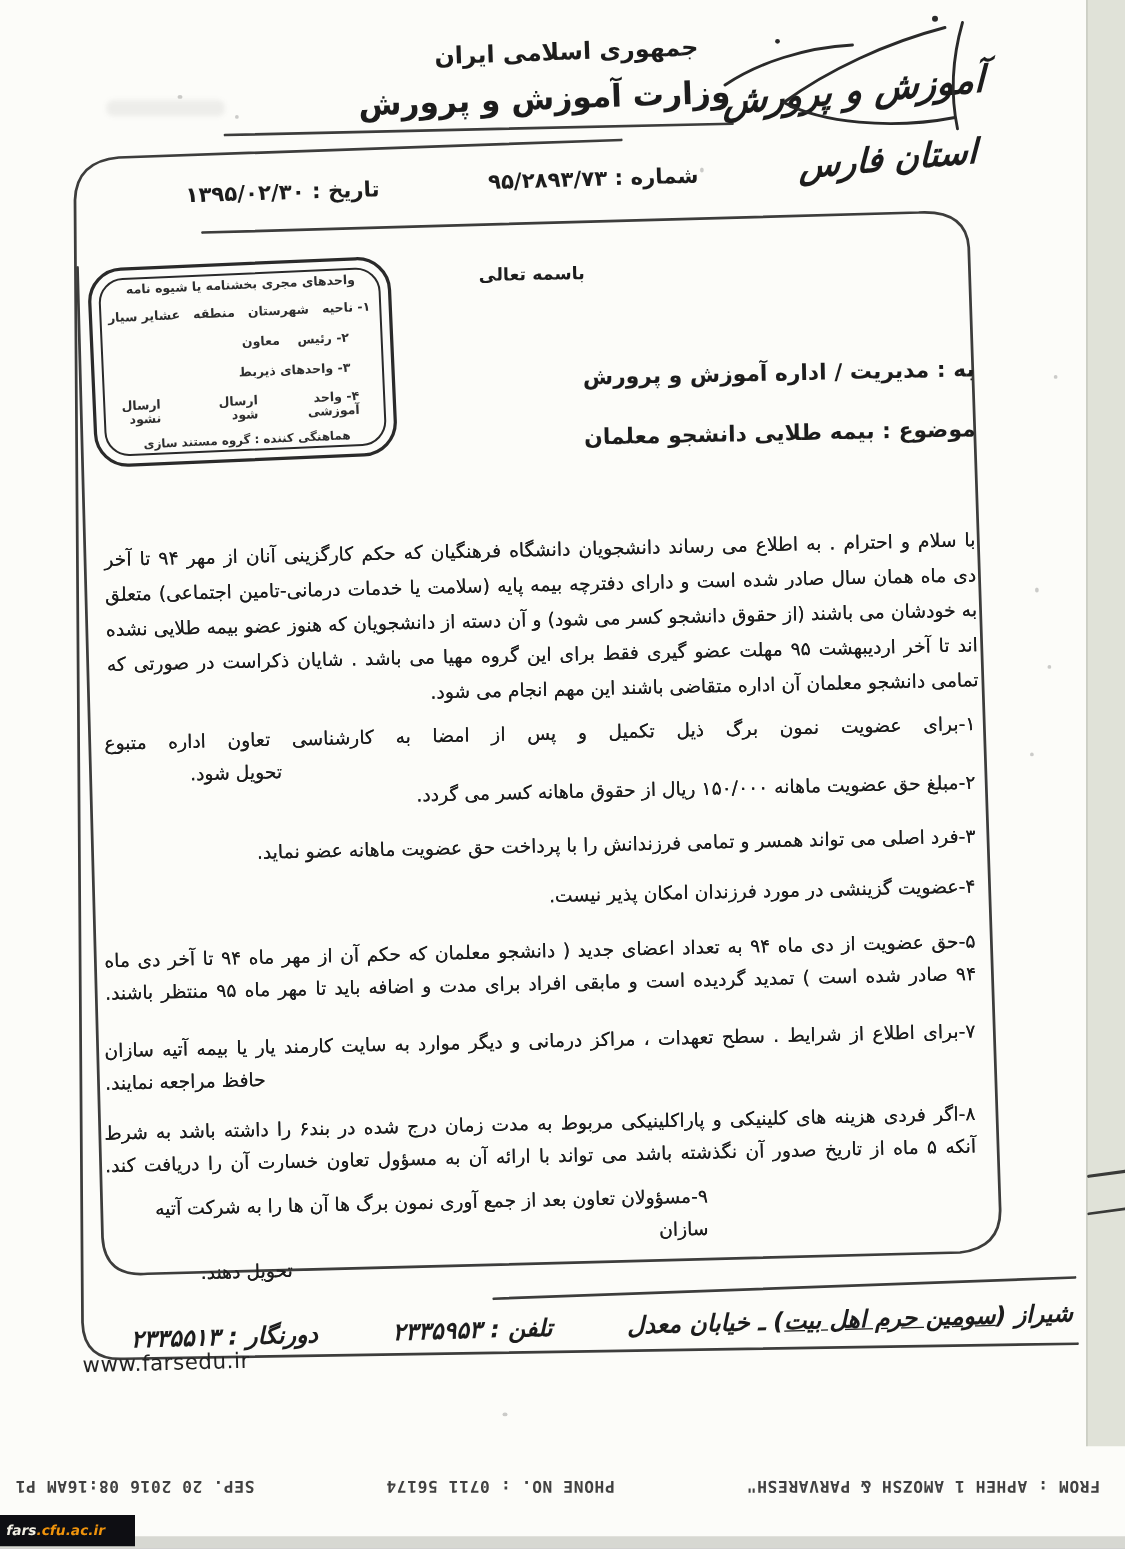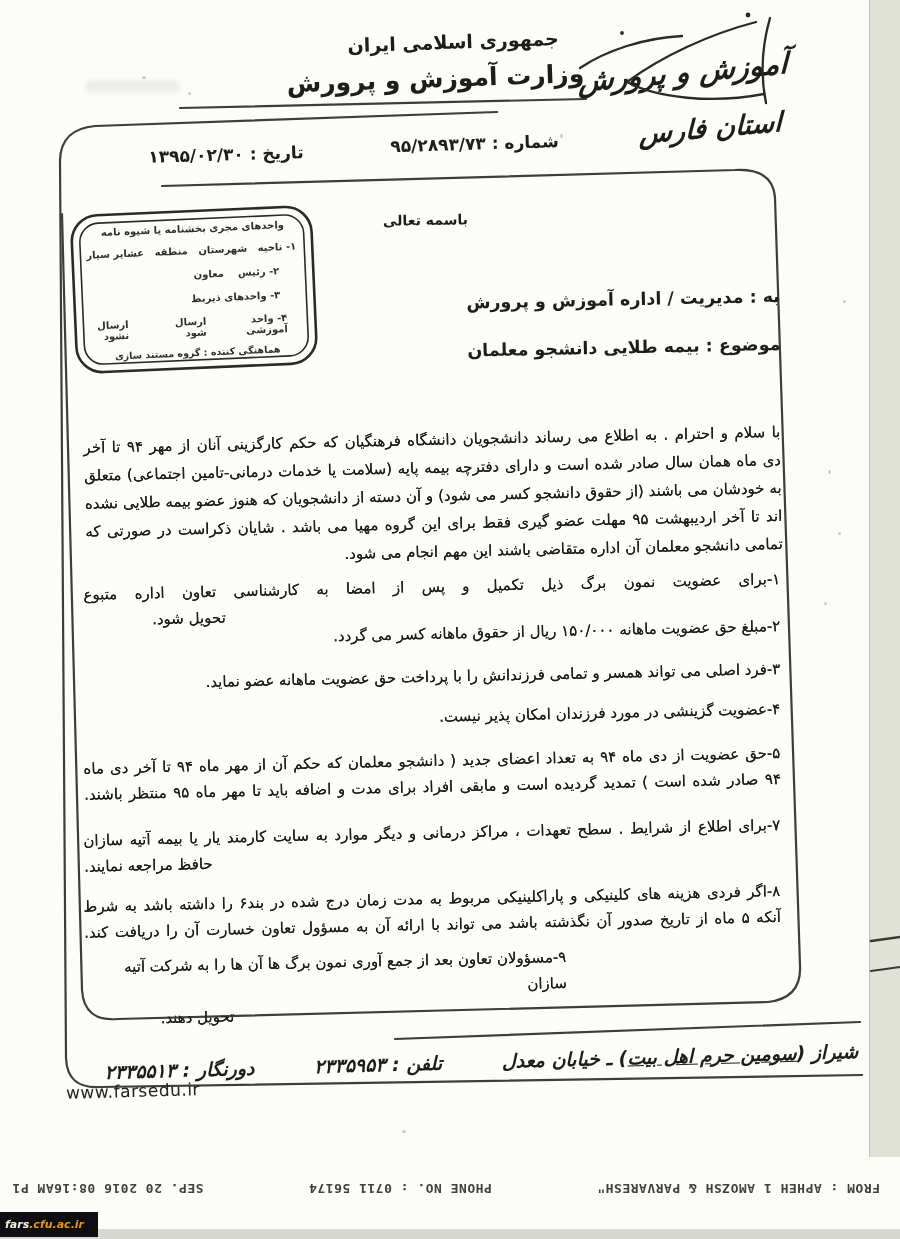--- a/index.html
+++ b/index.html
@@ -78,21 +78,21 @@
   .website{position:absolute; left:66px; top:1081px; font-size:17px;
     letter-spacing:.5px; transform:rotate(-1.6deg); color:#222;}
 
   
   .fax-line{position:absolute; left:12px; right:20px; top:1181px;
     transform:rotate(180deg); display:flex; justify-content:space-between;
     font-family:"DejaVu Sans Mono", monospace; font-size:13px; font-weight:bold;
     color:#414141; letter-spacing:.5px; white-space:nowrap;}
 
   
-  .watermark{position:absolute; left:0; top:1212px; width:98px; height:25px;
+  .watermark{position:absolute; left:0; top:1212px; width:108px; height:25px;
     background:#0e0e13; z-index:3; line-height:25px; padding-left:5px;
     font-style:italic; font-weight:bold; font-size:11px; box-sizing:border-box;}
   .watermark .wb{color:#f2efe4;}
   .watermark .wr{color:#ef930c;}
 </style>
 </head>
 <body>
 
 <div class="scan">
 

